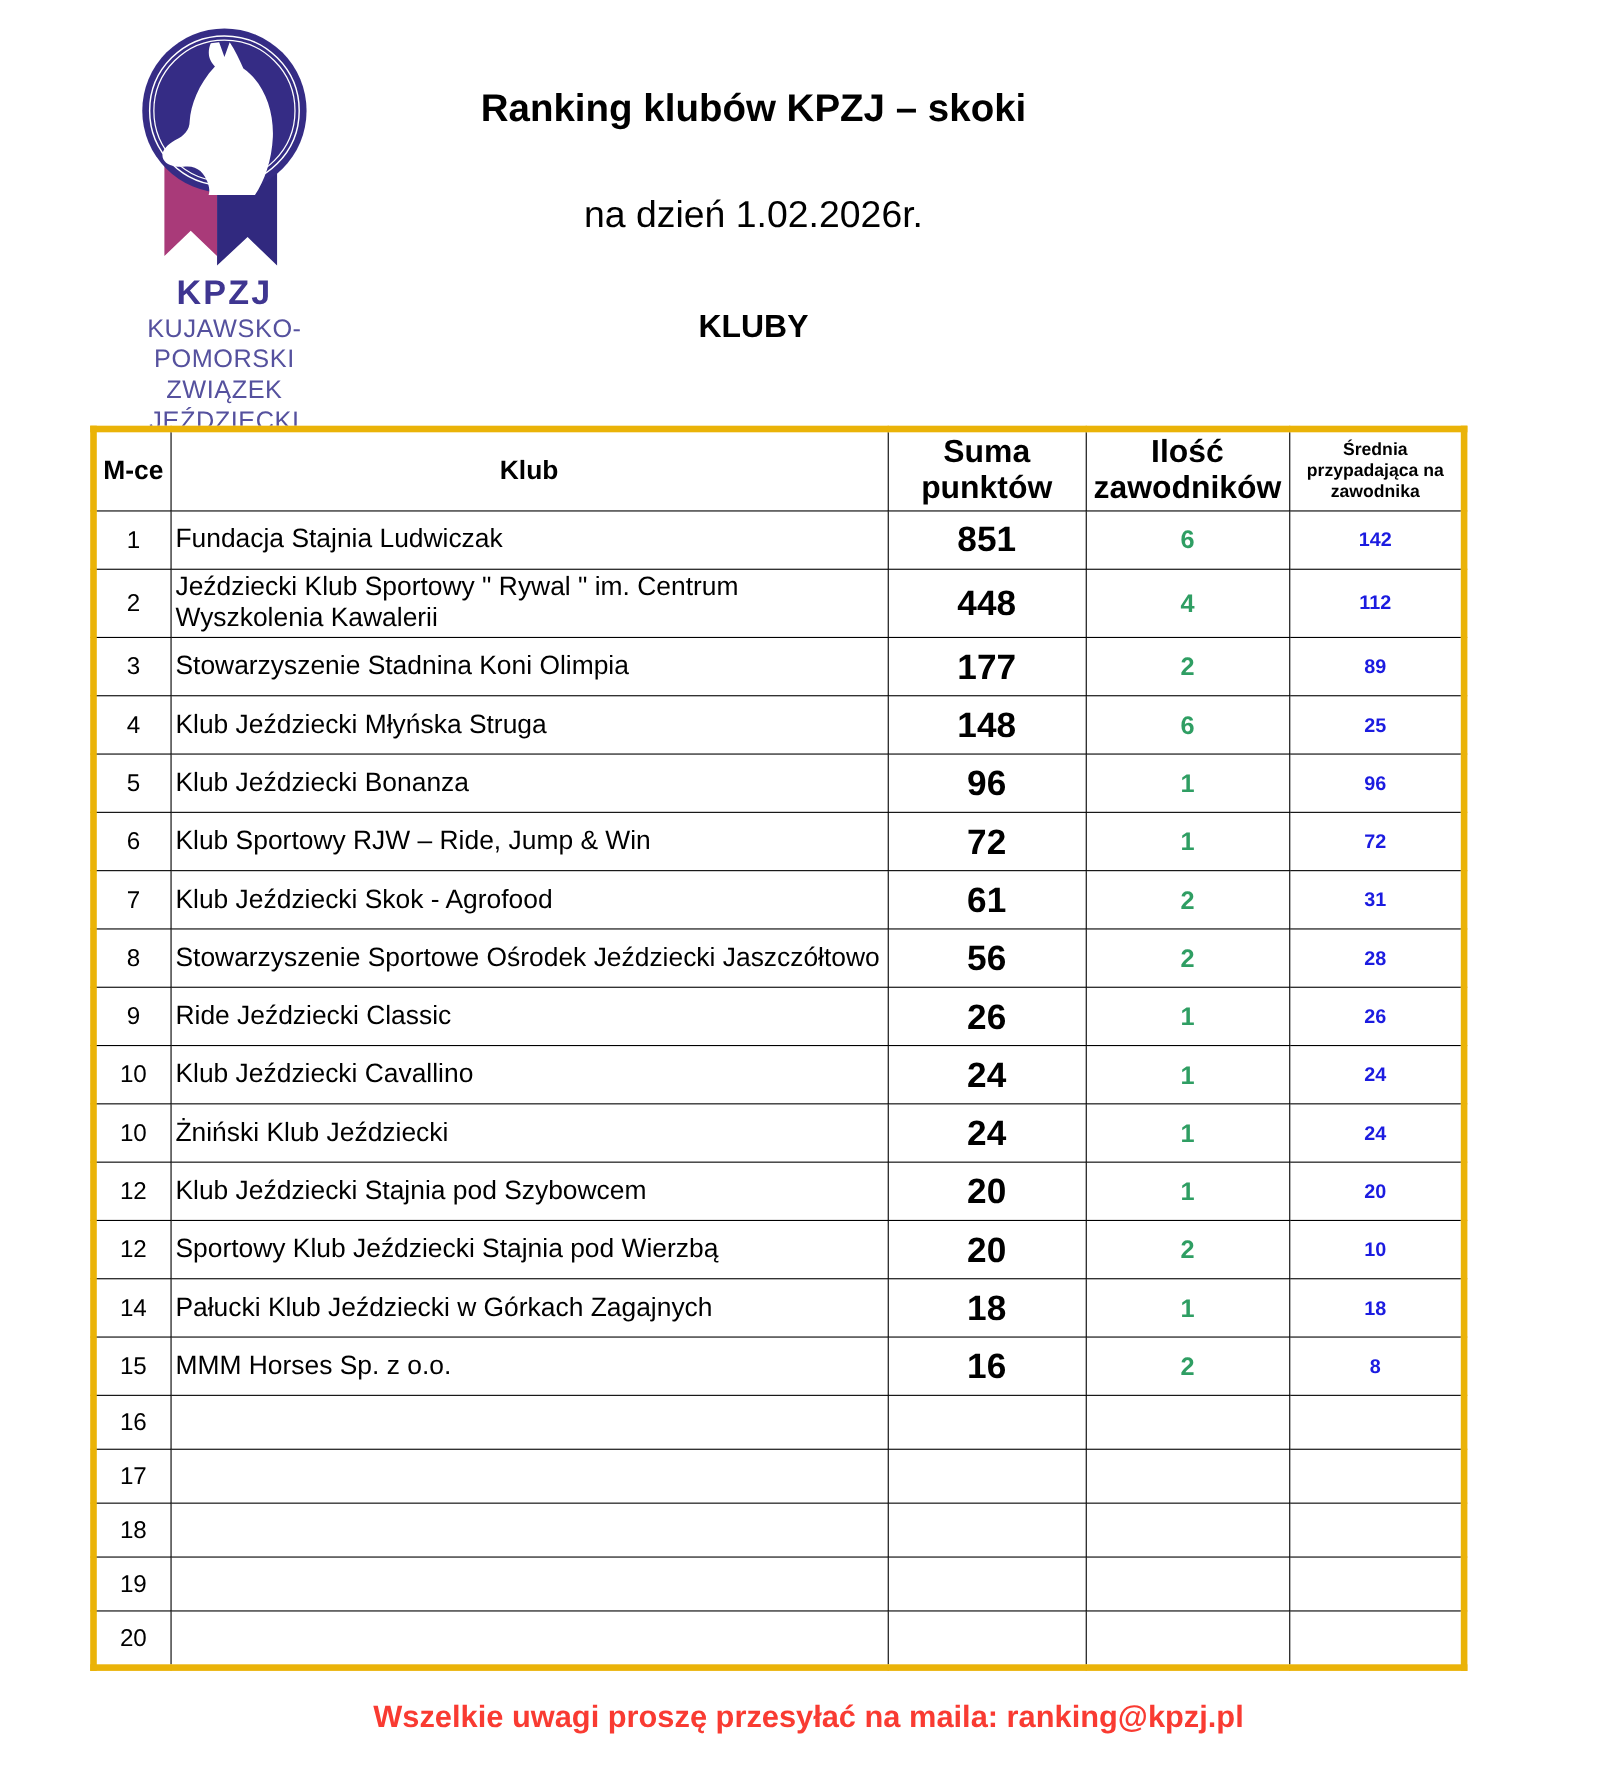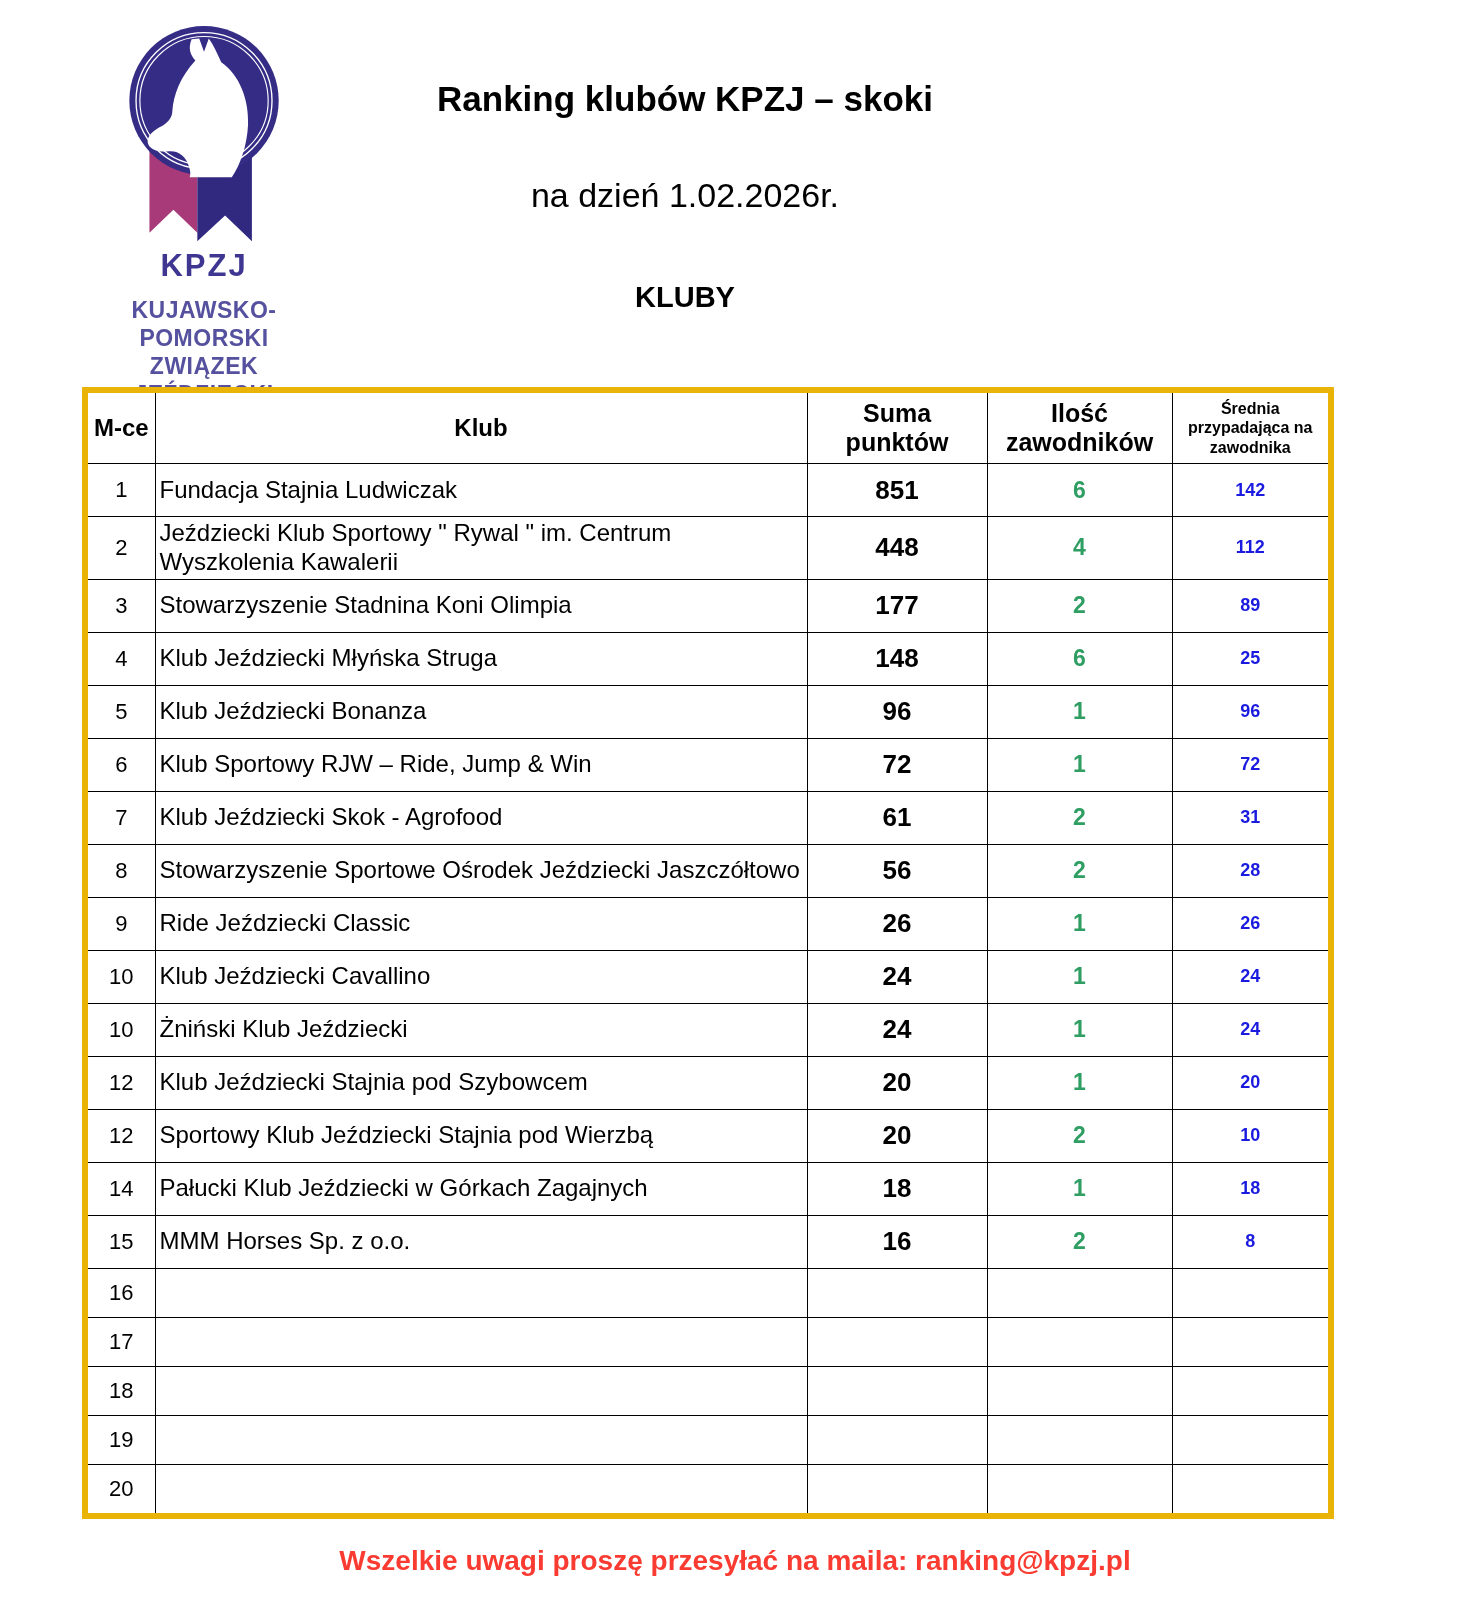--- a/index.html
+++ b/index.html
@@ -10,21 +10,21 @@
   .page{position:absolute;inset:0;background:#fff;}
 
   
   .logo{position:absolute;left:85px;top:6px;width:238px;text-align:center;}
   .logo svg{display:block;margin:0 auto;}
   .logo-acronym{
     margin-top:2px;font-size:31px;font-weight:bold;letter-spacing:2px;
     color:var(--logo-navy);
   }
   .logo-org{
-    margin-top:12px;font-size:23px;font-weight:bold;line-height:1.22;
+    font-size:23px;font-weight:normal;line-height:1.22;
     color:var(--logo-org);letter-spacing:0.5px;
   }
 
   
   .headings{position:absolute;left:82px;top:0;width:1206px;text-align:center;}
   .doc-title{position:absolute;left:0;width:100%;top:79px;margin:0;font-size:35px;font-weight:bold;}
   .doc-date{position:absolute;left:0;width:100%;top:176px;font-size:34px;}
   .doc-section{position:absolute;left:0;width:100%;top:281px;font-size:29px;font-weight:bold;}
 
   
@@ -32,25 +32,25 @@
     position:absolute;left:82px;top:387px;width:1246px;
     border-collapse:collapse;table-layout:fixed;border:6px solid #eab308;
     background:#fff;
   }
   table.ranking th,table.ranking td{
     border:1px solid #000;vertical-align:middle;padding:2px 4px;
     overflow:hidden;
   }
   thead th{height:66px;font-weight:bold;text-align:center;}
   th.h-place,th.h-club{font-size:24px;}
-  th.h-points,th.h-riders{font-size:25px;line-height:1.15;}
+  th.h-points,th.h-riders{font-size:29px;line-height:1.15;}
   th.h-avg{font-size:16px;line-height:1.2;padding:2px 2px;}
   td.place{font-size:22px;text-align:center;}
   td.club{font-size:24px;text-align:left;padding-left:8px;line-height:1.2;}
-  td.points{font-size:26px;font-weight:bold;text-align:center;}
+  td.points{font-size:32px;font-weight:bold;text-align:center;}
   td.riders{font-size:23px;font-weight:bold;text-align:center;color:var(--green);}
   td.avg{font-size:18px;font-weight:bold;text-align:center;color:var(--blue);}
   tr.r-data td{height:48px;}
   tr.r-empty td{height:44px;}
 
   
   .footer-note{
     position:absolute;left:82px;top:1545px;width:1306px;text-align:center;
     font-size:28px;font-weight:bold;color:var(--red);
   }

